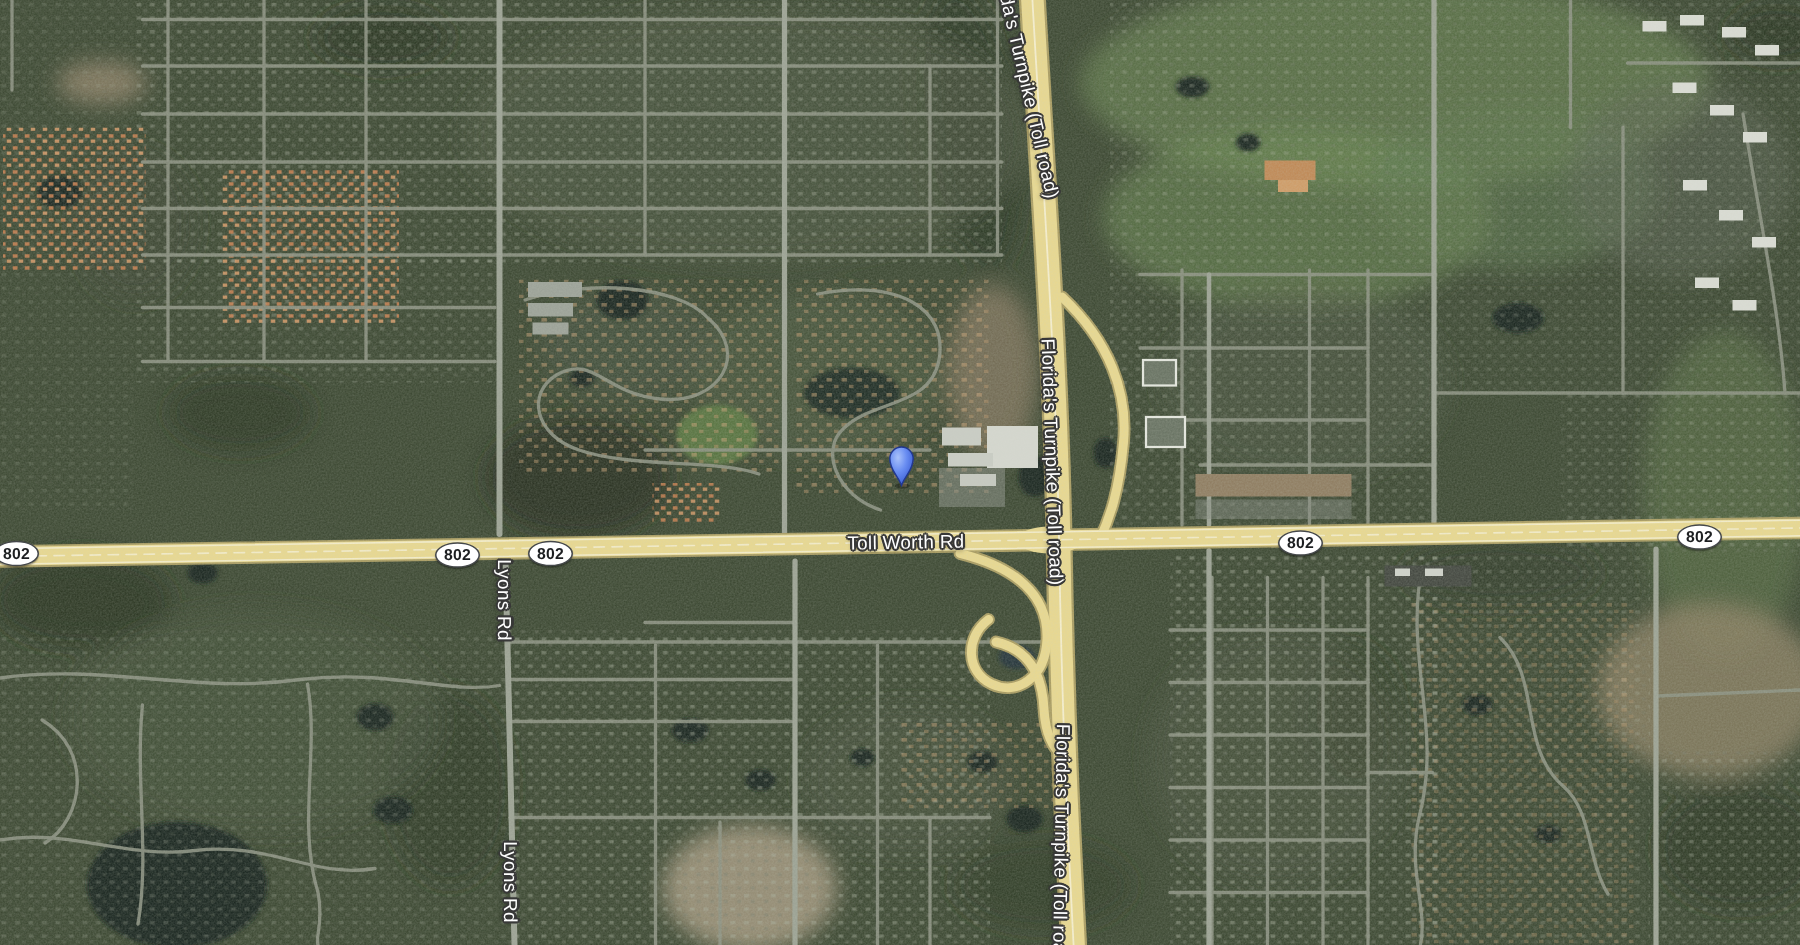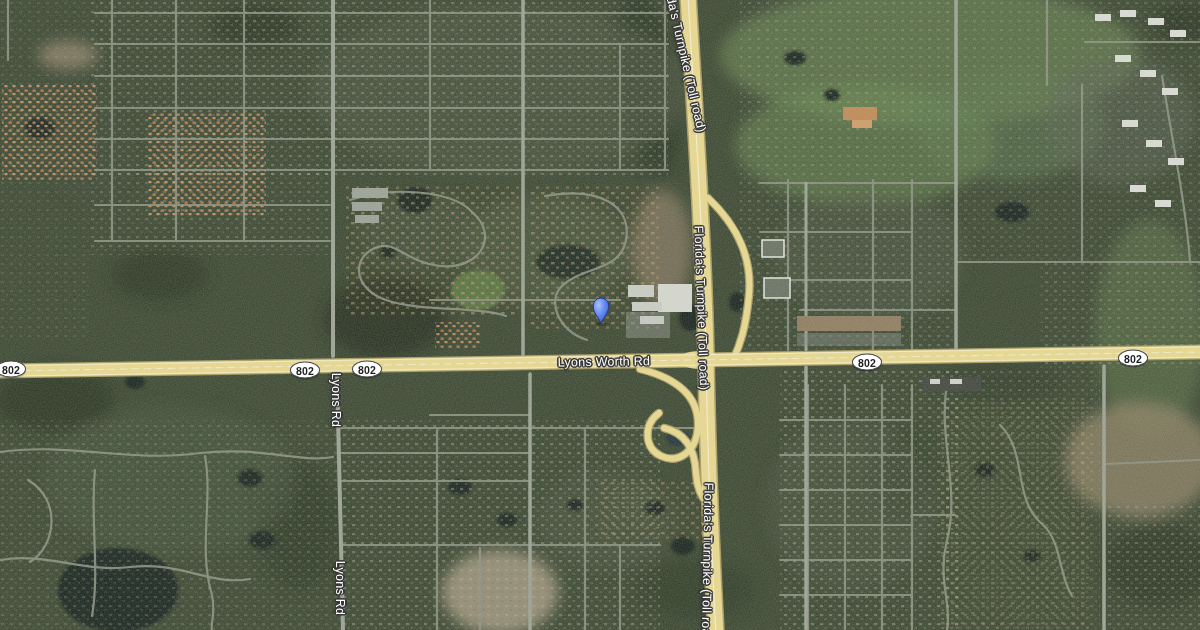--- a/index.html
+++ b/index.html
@@ -269,21 +269,21 @@
 
     <rect width="1200" height="630" filter="url(#grain)" opacity=".45"></rect>
   </svg>
 
   <div class="shield" style="left:11px;top:369px">802</div>
   <div class="shield" style="left:305px;top:370px">802</div>
   <div class="shield" style="left:367px;top:369px">802</div>
   <div class="shield" style="left:867px;top:362px">802</div>
   <div class="shield" style="left:1133px;top:358px">802</div>
 
-  <div class="maplabel" style="left:604px;top:362px;transform:translate(-50%,-50%) rotate(-0.9deg)">Lyons Worth Rd</div>
+  <div class="maplabel" style="left:604px;top:362px;transform:translate(-50%,-50%) rotate(-0.9deg)">Toll Worth Rd</div>
   <div class="maplabel" style="left:683px;top:52px;transform:translate(-50%,-50%) rotate(77deg)">Florida's Turnpike (Toll road)</div>
   <div class="maplabel" style="left:701px;top:308px;transform:translate(-50%,-50%) rotate(88deg)">Florida's Turnpike (Toll road)</div>
   <div class="maplabel" style="left:707px;top:565px;transform:translate(-50%,-50%) rotate(91deg)">Florida's Turnpike (Toll road)</div>
   <div class="maplabel" style="left:336px;top:400px;transform:translate(-50%,-50%) rotate(90deg)">Lyons Rd</div>
   <div class="maplabel" style="left:340px;top:588px;transform:translate(-50%,-50%) rotate(90deg)">Lyons Rd</div>
 
   <svg class="pin" width="18" height="30" viewBox="0 0 18 30">
     <ellipse cx="9.5" cy="28" rx="5" ry="1.8" fill="#000" opacity=".3"></ellipse>
     <path d="M9 27.5 C 6.2 20.5, 1.2 17.2, 1.2 9.8 A 7.8 7.8 0 1 1 16.8 9.8 C 16.8 17.2, 11.8 20.5, 9 27.5 Z" fill="url(#pinGrad)" stroke="#22388f" stroke-width="1"></path>
   </svg>

